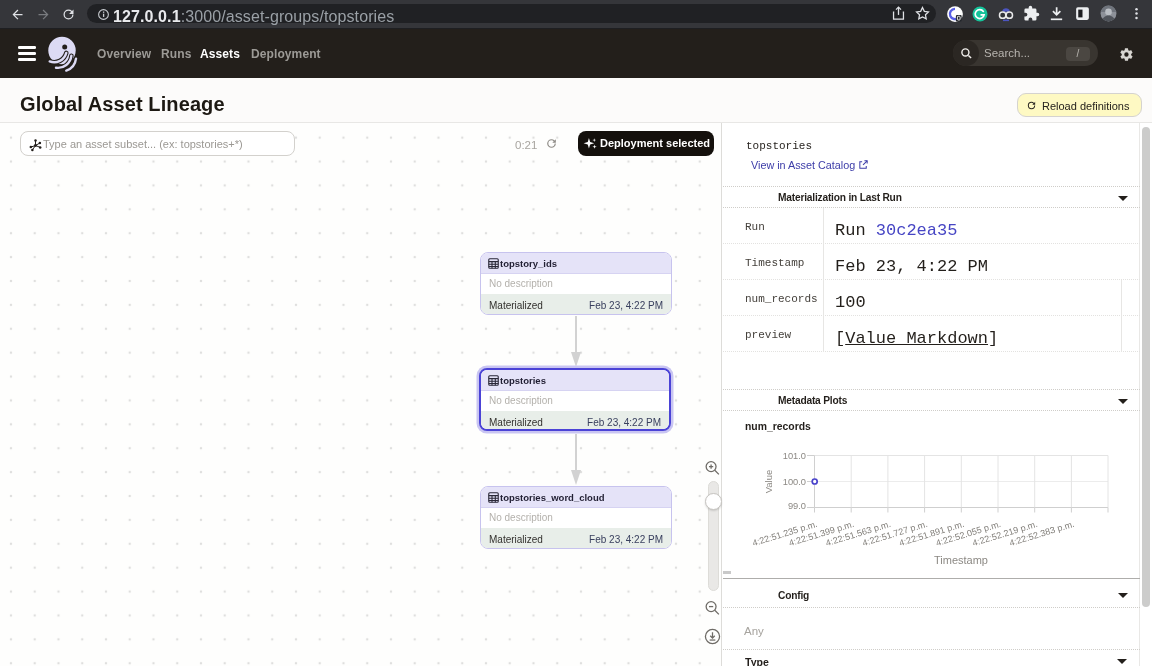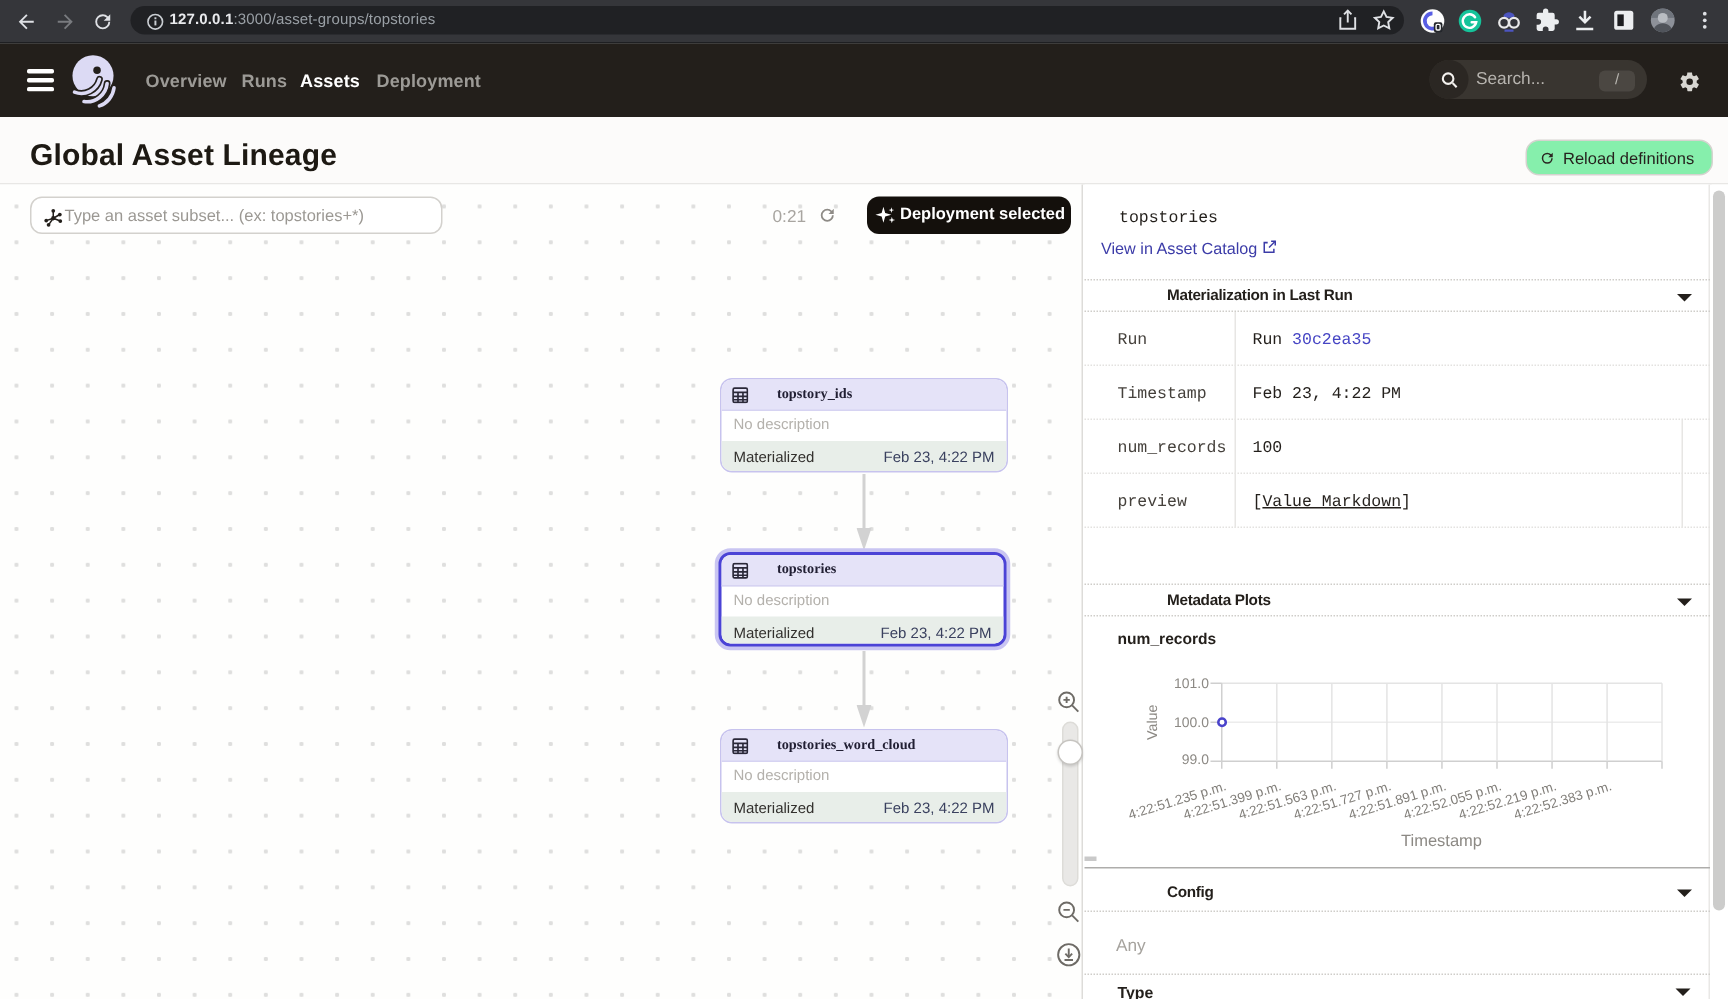--- a/index.html
+++ b/index.html
@@ -4,67 +4,67 @@
 <style>
   * { margin:0; padding:0; box-sizing:border-box; }
   html,body { width:1152px; height:666px; overflow:hidden; }
   body { font-family:"Liberation Sans", sans-serif; position:relative; background:#fff; }
   .abs { position:absolute; }
   .mono { font-family:"Liberation Mono", monospace; }
 
   
   #chrome { left:0; top:0; width:1152px; height:29px; background:#35363a; border-bottom:1px solid #1e1f22; }
   #omnibox { left:87px; top:4px; width:849px; height:19px; background:#202124; border-radius:10px; }
-  #urltext { left:113px; top:7.5px; font-size:10px; color:#9aa0a6; letter-spacing:0.1px; }
+  #urltext { left:113px; top:7.5px; font-size:16px; color:#9aa0a6; letter-spacing:0.1px; }
   #urltext b { color:#e9eaed; font-weight:bold; }
 
   
   #navbar { left:0; top:29px; width:1152px; height:49px; background:#231f1b; }
   .navlink { position:absolute; top:18px; font-size:12px; font-weight:700; color:#9c9a96; letter-spacing:0.1px; }
   #searchpill { left:953px; top:11px; width:145px; height:26px; background:#393530; border-radius:13px; }
   #slashkey { left:1066px; top:18px; width:24px; height:14px; background:#4b4742; border-radius:4px; color:#b9b6b1; font-size:10px; text-align:center; line-height:14px; }
 
   
   #pagehead { left:0; top:78px; width:1152px; height:45px; background:#fcfbfa; border-bottom:1px solid #e8e7e5; }
   #ptitle { left:20px; top:15px; font-size:20px; font-weight:700; color:#1d1913; letter-spacing:0.1px; }
-  #reloadbtn { left:1017px; top:15px; width:125px; height:24px; background:#86efac; border:1px solid #d5d3cf; border-radius:9px; color:#26221e; font-size:11px; }
+  #reloadbtn { left:1017px; top:15px; width:125px; height:24px; background:#fef9c3; border:1px solid #d5d3cf; border-radius:9px; color:#26221e; font-size:11px; }
 
   
   #graph { left:0; top:123px; width:722px; height:543px; background:#fefefd;
     background-image:radial-gradient(circle, #dfdfde 1.3px, rgba(0,0,0,0) 1.6px);
     background-size:23.75px 23.9px; background-position:-0.9px 2.7px;
     border-right:1px solid #dddcd9; }
   #assetinput { left:20px; top:8px; width:275px; height:25px; background:#fff; border:1px solid #d3d1cd; border-radius:8px; }
   #assetinput span { position:absolute; left:22px; top:6px; font-size:11px; color:#9b9893; }
   #timer { left:515px; top:16px; font-size:11.5px; color:#a8a5a0; }
   #matbtn { left:578px; top:8px; width:136px; height:25px; background:#14100c; border-radius:8px; color:#fff; font-size:11px; font-weight:600; }
 
   
   .node { position:absolute; width:192px; height:63px; background:#fff; border:1.4px solid #c7c3ee; border-radius:8px; overflow:hidden; }
   .node .hd { height:21px; background:#e5e3f8; border-bottom:1px solid #d6d3f2; display:flex; align-items:center; padding-left:7px; }
-  .node .hd .nm { font-family:Liberation Serif, serif; font-weight:700; font-size:9.5px; color:#211f33; margin-left:19px; }
+  .node .hd .nm { font-family:Liberation Sans, sans-serif; font-weight:700; font-size:9.5px; color:#211f33; margin-left:1px; }
   .node .desc { height:20px; line-height:20px; padding-left:8px; font-size:10px; color:#b4b1ac; }
   .node .mat { height:22px; background:#e8eee9; display:flex; align-items:center; justify-content:space-between; padding:0 8px; font-size:10px; }
   .node .mat .l { color:#33312e; }
   .node .mat .r { color:#3a415f; }
   #node2 { border:2px solid #4b43d6; box-shadow:0 0 0 2.5px #c9c5f2; }
   .edge { position:absolute; width:2px; background:#d2d2d2; left:575px; }
 
   
   #panel { left:723px; top:123px; width:417px; height:543px; background:#fff; border-right:1px solid #e9e8e6; }
   #vscroll { left:1141px; top:123px; width:11px; height:543px; background:#fff; }
   #vthumb { left:1142px; top:127px; width:8px; height:480px; background:#cccccb; border-radius:4px; }
 
   .sechead { position:absolute; left:0; width:417px; height:22px; border-top:1px dotted #cfcdc9; border-bottom:1px dotted #cfcdc9; }
   .sechead .t { position:absolute; left:22px; top:5px; font-size:10.2px; font-weight:700; color:#231f1b; letter-spacing:-0.2px;padding-left:33px; }
   .caret { position:absolute; right:12px; top:8px; width:0; height:0; border-left:5px solid transparent; border-right:5px solid transparent; border-top:5px solid #231f1b; }
 
   .row { position:absolute; left:0; width:417px; height:36px; border-bottom:1px dotted #e3e2e0; }
   .row .k { position:absolute; left:22px; top:13px; font-family:"Liberation Mono", monospace; font-size:11px; color:#45413c; }
-  .row .v { position:absolute; left:112px; top:13px; font-family:"Liberation Mono", monospace; font-size:11px; color:#231f1b; }
+  .row .v { position:absolute; left:112px; top:13px; font-family:"Liberation Mono", monospace; font-size:17px; color:#231f1b; }
   .kdiv { position:absolute; left:100px; top:0; width:1px; height:36px; background:#e7e6e4; }
   .xdiv { position:absolute; left:398px; top:0; width:1px; height:36px; background:#e7e6e4; }
 </style>
 </head>
 <body>
 
 <div class="abs" id="chrome">
   <div class="abs" id="omnibox"></div>
 
   <svg class="abs" style="left:10px;top:7px" width="15" height="15" viewBox="0 0 24 24">
@@ -313,21 +313,21 @@
     </svg>
   <svg class="abs" style="left:704px;top:505px" width="17" height="17" viewBox="0 0 24 24" fill="none" stroke="#6e6b66" stroke-width="1.8">
       <circle cx="12" cy="12" r="10"></circle>
       <path d="M12 6v8"></path>
       <path d="M8.8 11 12 14.2 15.2 11"></path>
       <path d="M8 17h8"></path>
     </svg>
 </div>
 <div class="abs" id="panel">
   <div class="abs mono" style="left:23px;top:17px;font-size:11px;color:#231f1b">topstories</div>
-  <div class="abs" style="left:11px;top:36px;font-size:10.8px;color:#3c3ca8">View in Asset Catalog
+  <div class="abs" style="left:28px;top:36px;font-size:10.8px;color:#3c3ca8">View in Asset Catalog
     <svg style="vertical-align:-1px" width="11" height="11" viewBox="0 0 24 24" fill="none" stroke="#3c3ca8" stroke-width="2.2">
         <path d="M14 4h6v6"></path>
         <path d="M20 4 11 13"></path>
         <path d="M9 6H4v14h14v-5"></path>
       </svg>
   </div>
 
   <div class="sechead" style="top:63px">
       <span class="t">Materialization in Last Run</span>
       <span class="caret" style="top:9px"></span>

